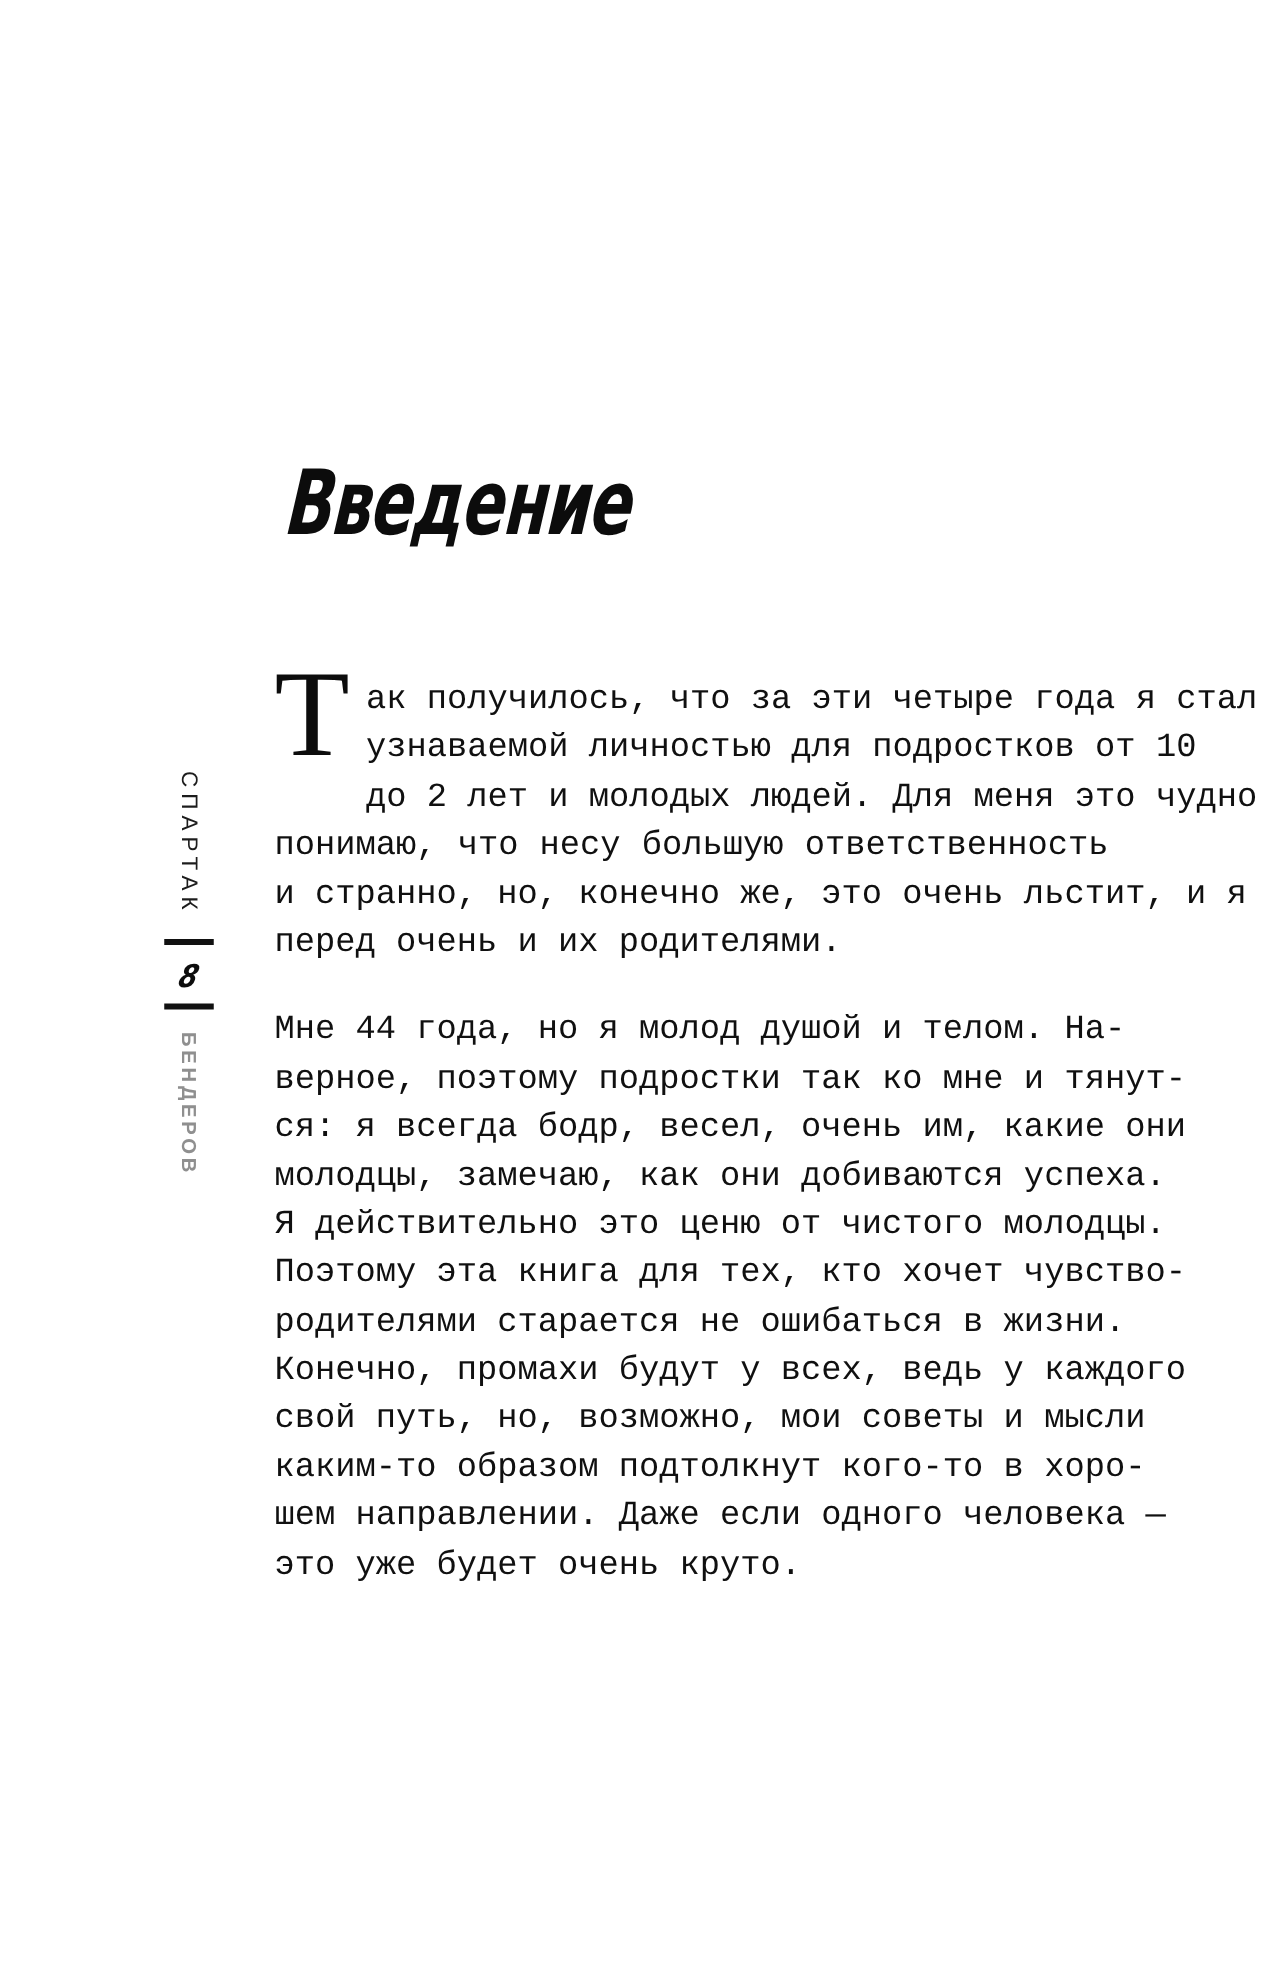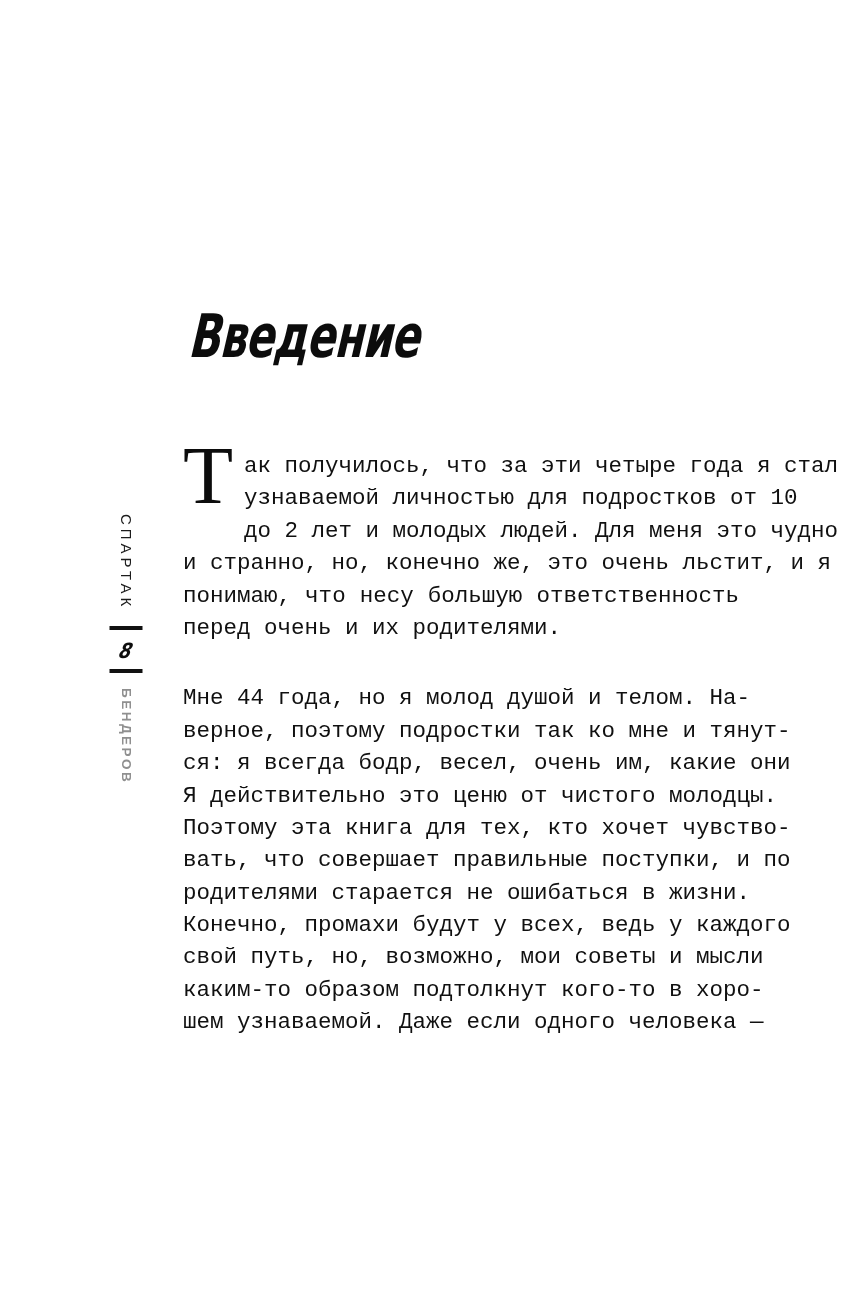--- a/index.html
+++ b/index.html
@@ -83,21 +83,21 @@
     white-space: nowrap;
   }
   .body-text {
     position: absolute;
     left: 0; top: 450px;
     width: 556px;
     font-size: 22.5px;
     line-height: 32.4px;
   }
   .para { display: block; }
-  .para + .para { margin-top: 38px; }
+  .para + .para { margin-top: 26px; }
   .line {
     display: block;
     height: 32.4px;
     text-align: justify;
     text-align-last: justify;
     white-space: nowrap;
     font-family: Liberation Mono, monospace;
   }
   .para-end {
     text-align-last: left;
@@ -131,32 +131,33 @@
   <h1 class="chapter-title">Введение</h1>
 
   <div class="body-text">
     <p class="para">
       <span class="dropcap">
           <span class="dropcap-glyph">Т</span>
         </span>
       <span class="line">ак получилось, что за эти четыре года я стал</span>
       <span class="line">узнаваемой личностью для подростков от 10</span>
       <span class="line">до 2 лет и молодых людей. Для меня это чудно</span>
+      <span class="line">понимаю, что несу большую ответственность</span>
       <span class="line">и странно, но, конечно же, это очень льстит, и я</span>
-      <span class="line">понимаю, что несу большую ответственность</span>
       <span class="line para-end">перед очень и их родителями.</span>
     </p>
 
     <p class="para">
       <span class="line">Мне 44 года, но я молод душой и телом. На-</span>
       <span class="line">верное, поэтому подростки так ко мне и тянут-</span>
       <span class="line">ся: я всегда бодр, весел, очень им, какие они</span>
+      <span class="line">молодцы, замечаю, как они добиваются успеха.</span>
       <span class="line">Я действительно это ценю от чистого молодцы.</span>
       <span class="line">Поэтому эта книга для тех, кто хочет чувство-</span>
-      <span class="line">вать, что совершает правильные поступки, и по</span>
       <span class="line">родителями старается не ошибаться в жизни.</span>
       <span class="line">Конечно, промахи будут у всех, ведь у каждого</span>
       <span class="line">свой путь, но, возможно, мои советы и мысли</span>
       <span class="line">каким-то образом подтолкнут кого-то в хоро-</span>
-      <span class="line">шем узнаваемой. Даже если одного человека —</span>
+      <span class="line">шем направлении. Даже если одного человека —</span>
+      <span class="line para-end">это уже будет очень круто.</span>
     </p>
   </div>
 </main>
 
 </body></html>

